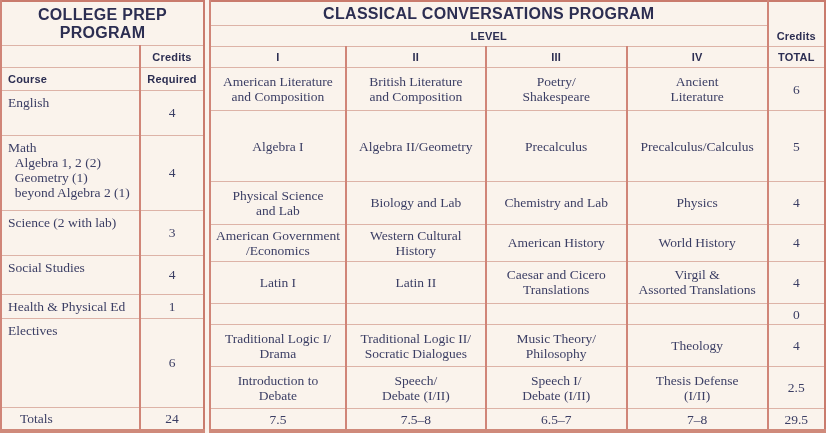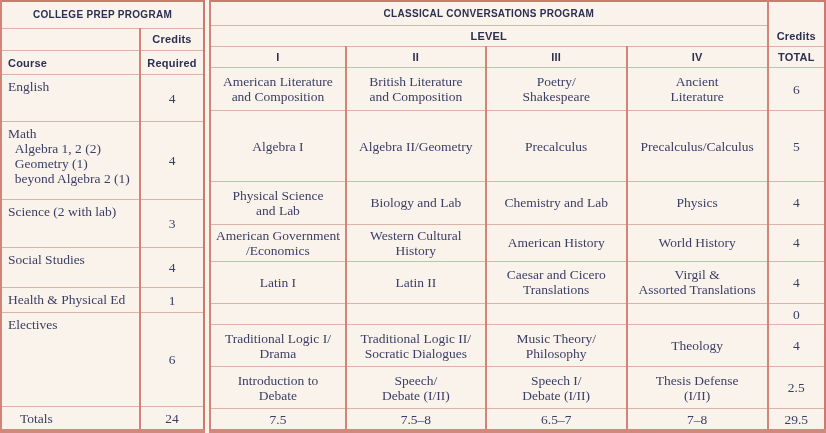--- a/index.html
+++ b/index.html
@@ -34,21 +34,21 @@
     color:#3b3e64;
   }
   
   th{
     font-family:"Liberation Sans",sans-serif;
     font-weight:bold;
     color:#2c2e52;
     text-align:center;
     vertical-align:middle;
   }
-  .title-cell{font-size:10px;letter-spacing:.3px;}
+  .title-cell{font-size:16px;letter-spacing:.3px;}
   .sub-head{font-size:11px;letter-spacing:.2px;}
   .corner-credits{vertical-align:bottom;padding-bottom:4px;}
   
   td{
     font-family:"Liberation Serif",serif;
     font-size:13.5px;
     line-height:15px;
     text-align:center;
     vertical-align:middle;
     white-space:pre-line;

